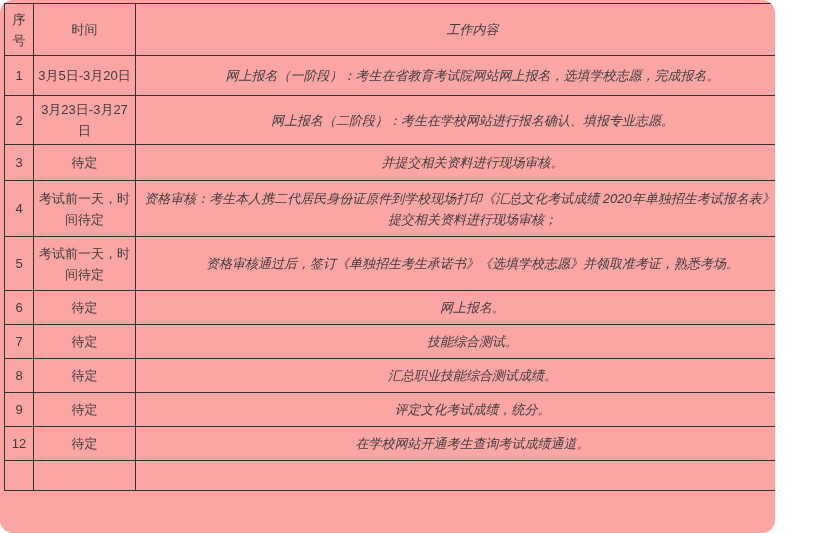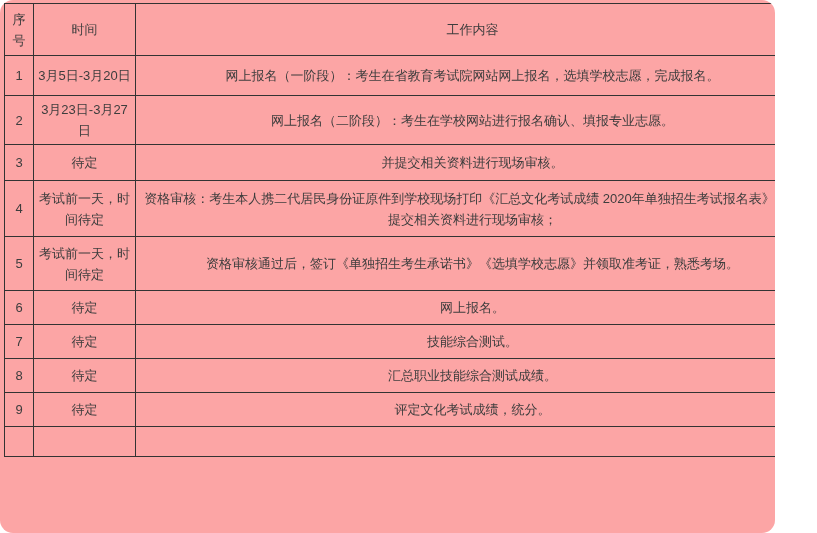--- a/index.html
+++ b/index.html
@@ -34,21 +34,21 @@
     vertical-align: middle;
     font-weight: normal;
     line-height: 21px;
     overflow: hidden;
     word-break: break-word;
   }
   col.c-num  { width: 29px; }
   col.c-time { width: 102px; }
   td.num-cell, th.num-cell   { padding: 0 4px; }
   td.time-cell, th.time-cell { padding: 0 1px; }
-  td.content-cell, th.content-cell { padding: 0 8px; }
+  td.content-cell, th.content-cell { padding: 0 8px; font-style: italic; }
   tr.h-header  { height: 52px; }
   tr.h-r1      { height: 40px; }
   tr.h-r2      { height: 49px; }
   tr.h-r3      { height: 36px; }
   tr.h-r4      { height: 56px; }
   tr.h-r5      { height: 54px; }
   tr.h-single  { height: 34px; }
   tr.h-partial { height: 30px; }
 </style>
 </head>
@@ -105,20 +105,25 @@
       <tr class="h-single">
         <td class="num-cell">8</td>
         <td class="time-cell">待定</td>
         <td class="content-cell">汇总职业技能综合测试成绩。</td>
       </tr>
       <tr class="h-single">
         <td class="num-cell">9</td>
         <td class="time-cell">待定</td>
         <td class="content-cell">评定文化考试成绩，统分。</td>
       </tr>
+      <tr class="h-single">
+        <td class="num-cell">12</td>
+        <td class="time-cell">待定</td>
+        <td class="content-cell">在学校网站开通考生查询考试成绩通道。</td>
+      </tr>
       <tr class="h-partial">
         <td class="num-cell"></td>
         <td class="time-cell"></td>
         <td class="content-cell"></td>
       </tr>
     </tbody>
   </table>
 </div>
 
 </body></html>

